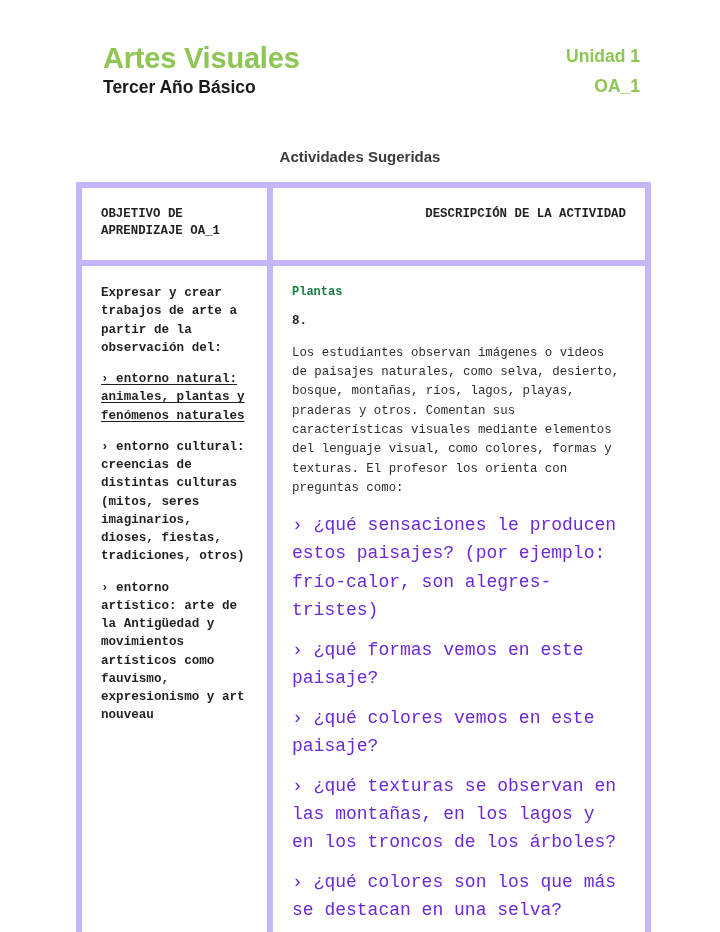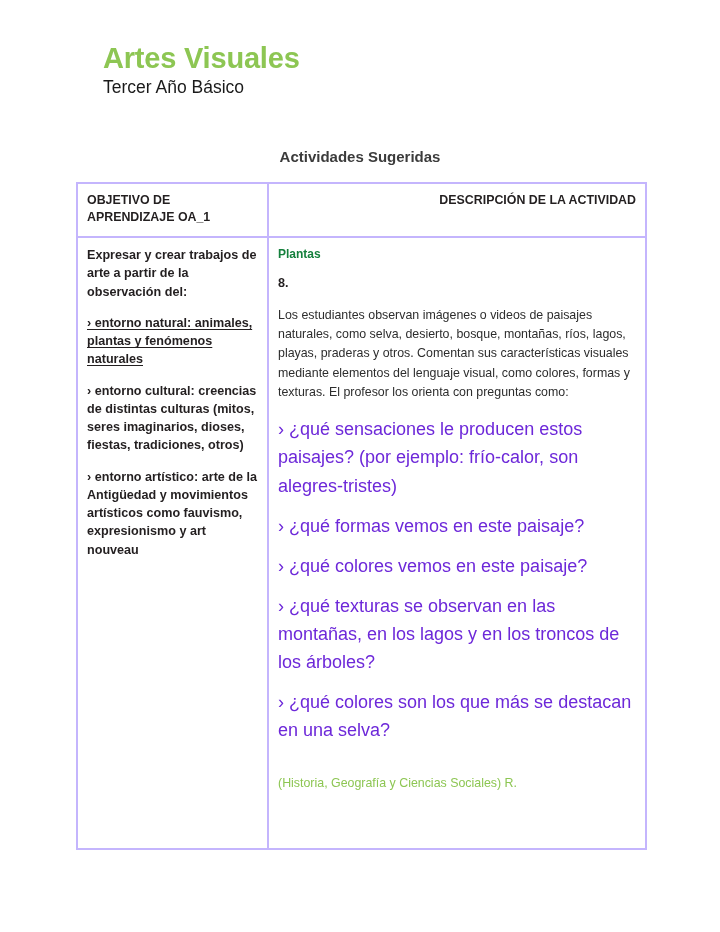--- a/index.html
+++ b/index.html
@@ -49,21 +49,21 @@
   .course-title {
     font-size: 29px;
     font-weight: bold;
     color: #8DC653;
     line-height: 1.12;
     letter-spacing: -0.2px;
     white-space: nowrap;
   }
   .grade-title {
     font-size: 17.5px;
-    font-weight: normal;
+    font-weight: bold;
     color: #1a1a1a;
     line-height: 1.2;
     margin-top: 3px;
     white-space: nowrap;
   }
   .unit-label {
     font-size: 17.5px;
     font-weight: bold;
     color: #8DC653;
     line-height: 1.25;
@@ -93,23 +93,24 @@
   
   .act-table {
     position: absolute;
     left: 76px;
     top: 182px;
     width: 569px;
     border-collapse: collapse;
     table-layout: fixed;
   }
   .act-table td {
-    border: 2px solid #c4b5fd;
+    border: 6px solid #c4b5fd;
     vertical-align: top;
-    padding: 0;
+    padding: 10px;
+    font-family: Liberation Mono, monospace;
   }
   .col-obj { width: 191px; }
   .col-desc { width: 378px; }
 
   .cell-inner {
     padding: 8px 9px 10px 9px;
   }
   .cell-inner-desc {
     padding: 8px 12px 10px 9px;
   }
@@ -184,20 +185,24 @@
 </style>
 </head>
 <body>
 
 <div class="page">
 
   <div class="header">
     <div class="header-left">
       <div class="course-title">Artes Visuales</div>
       <div class="grade-title">Tercer Año Básico</div>
+    </div>
+    <div class="header-right">
+      <div class="unit-label">Unidad 1</div>
+      <div class="oa-label">OA_1</div>
     </div>
   </div>
 
   <div class="section-title">Actividades Sugeridas</div>
 
   <table class="act-table">
     <colgroup>
       <col class="col-obj">
       <col class="col-desc">
     </colgroup>

